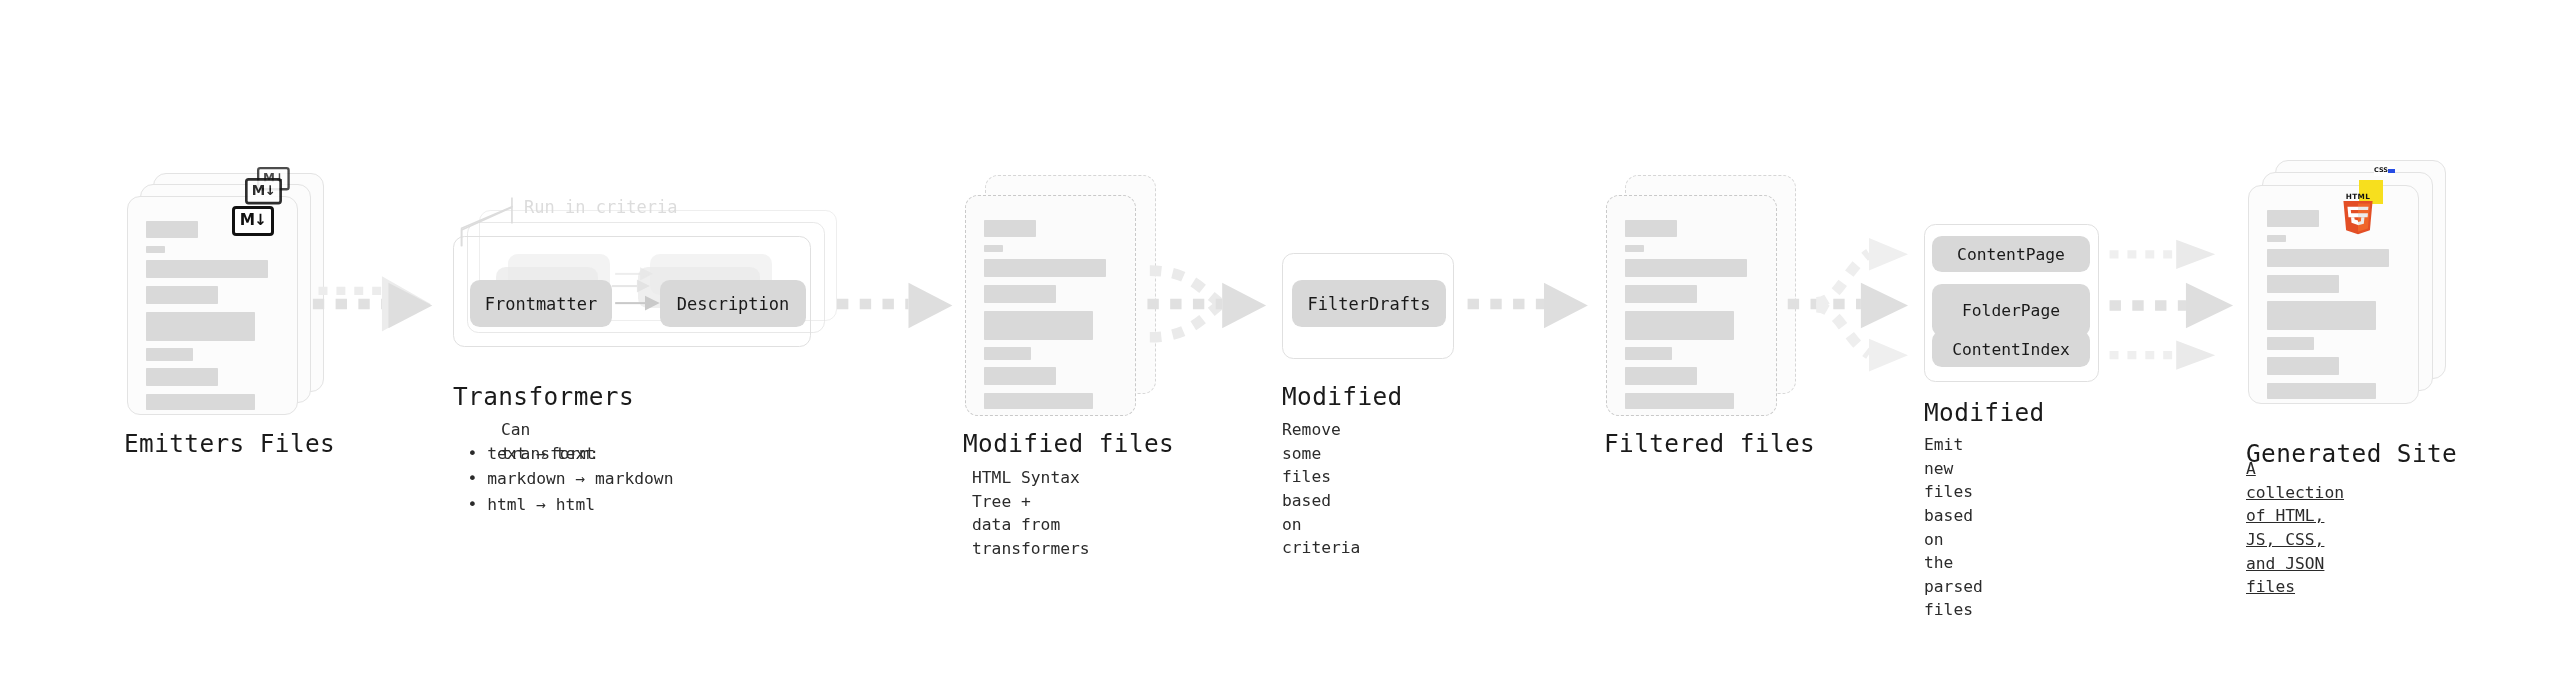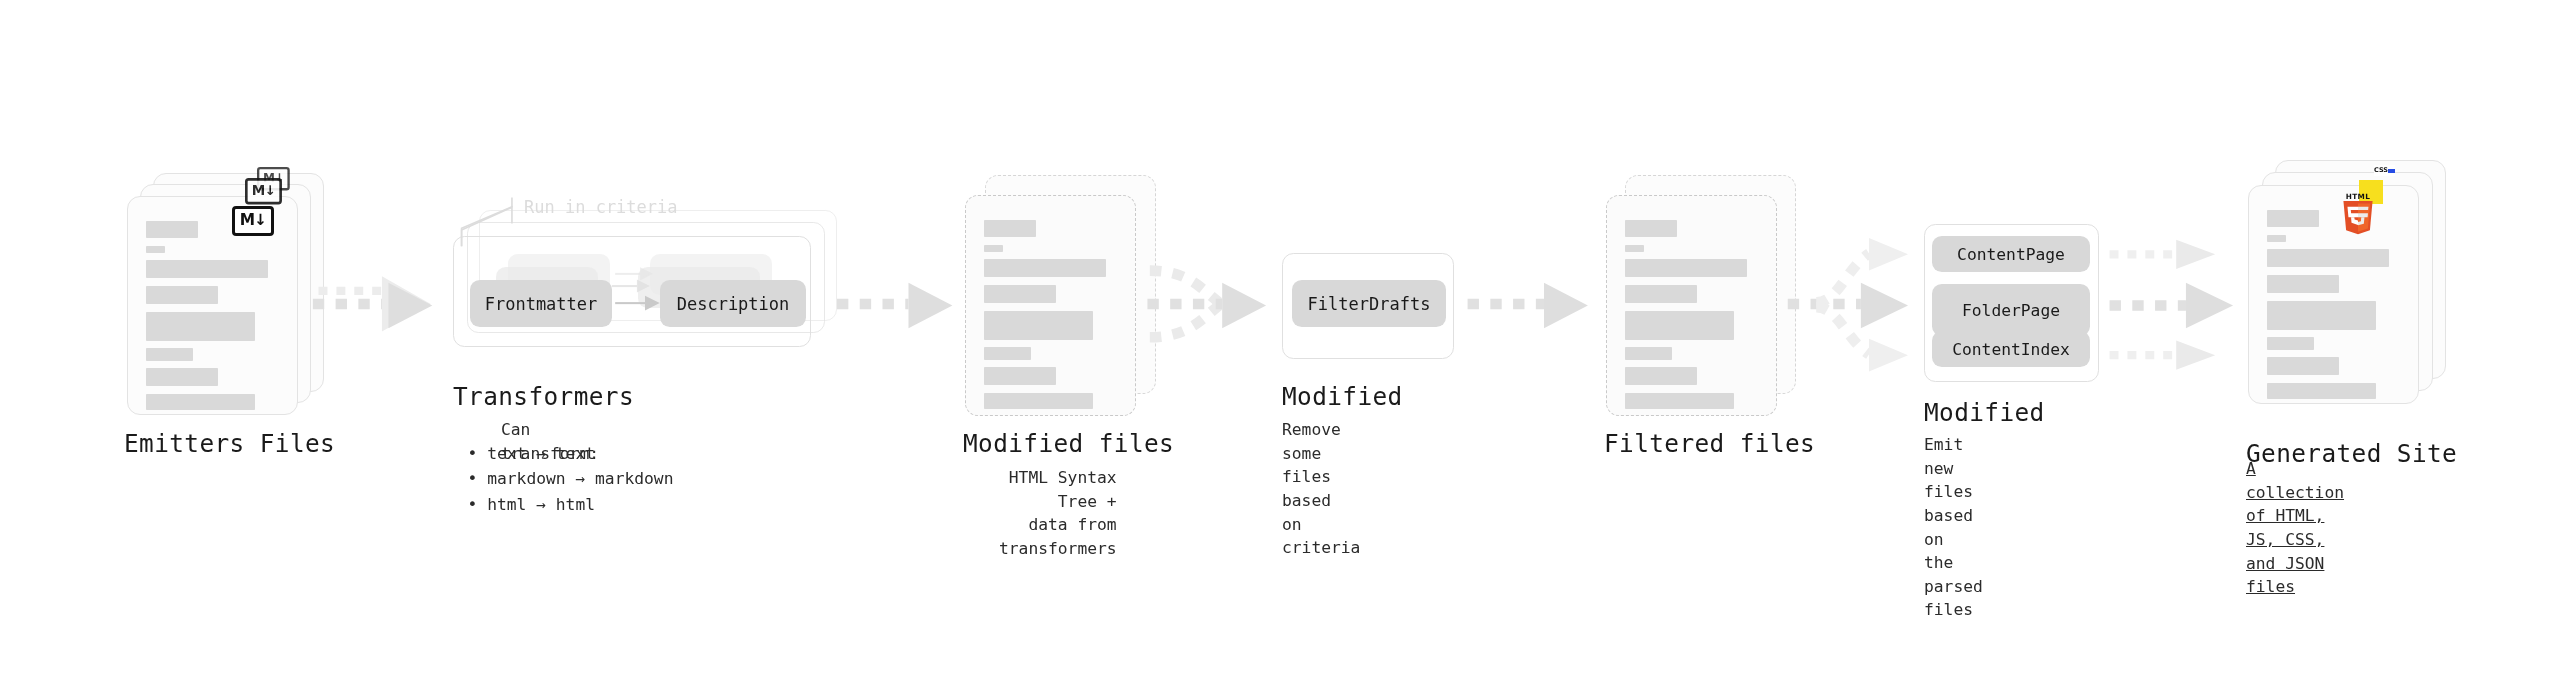--- a/index.html
+++ b/index.html
@@ -226,21 +226,21 @@
         <div class="skel" style="left:18px;top:63px;width:122px;height:18px;"></div>
         <div class="skel" style="left:18px;top:89px;width:72px;height:18px;"></div>
         <div class="skel" style="left:18px;top:115px;width:109px;height:29px;"></div>
         <div class="skel" style="left:18px;top:151px;width:47px;height:13px;"></div>
         <div class="skel" style="left:18px;top:171px;width:72px;height:18px;"></div>
         <div class="skel" style="left:18px;top:197px;width:109px;height:16.3px;"></div>
       </div>
     </div>
 
     <div class="label" style="position:absolute;left:963px;top:429px;">Modified files</div>
-    <div class="desc" style="position:absolute;left:999px;top:466px;text-align:right;">HTML Syntax Tree +
+    <div class="desc" style="position:absolute;left:972px;top:466px;">HTML Syntax Tree +
 data from transformers</div>
   </div>
 
   <div class="stage" style="left:0;top:0;">
     <div class="modbox" style="left:1282px;top:253px;width:172px;height:106px;"></div>
     <div class="pill" style="left:1292px;top:280px;width:154px;height:47px;">FilterDrafts</div>
 
     <div class="label" style="position:absolute;left:1282px;top:382px;">Modified</div>
     <div class="desc" style="position:absolute;left:1282px;top:418px;">Remove some files based
 on criteria</div>

